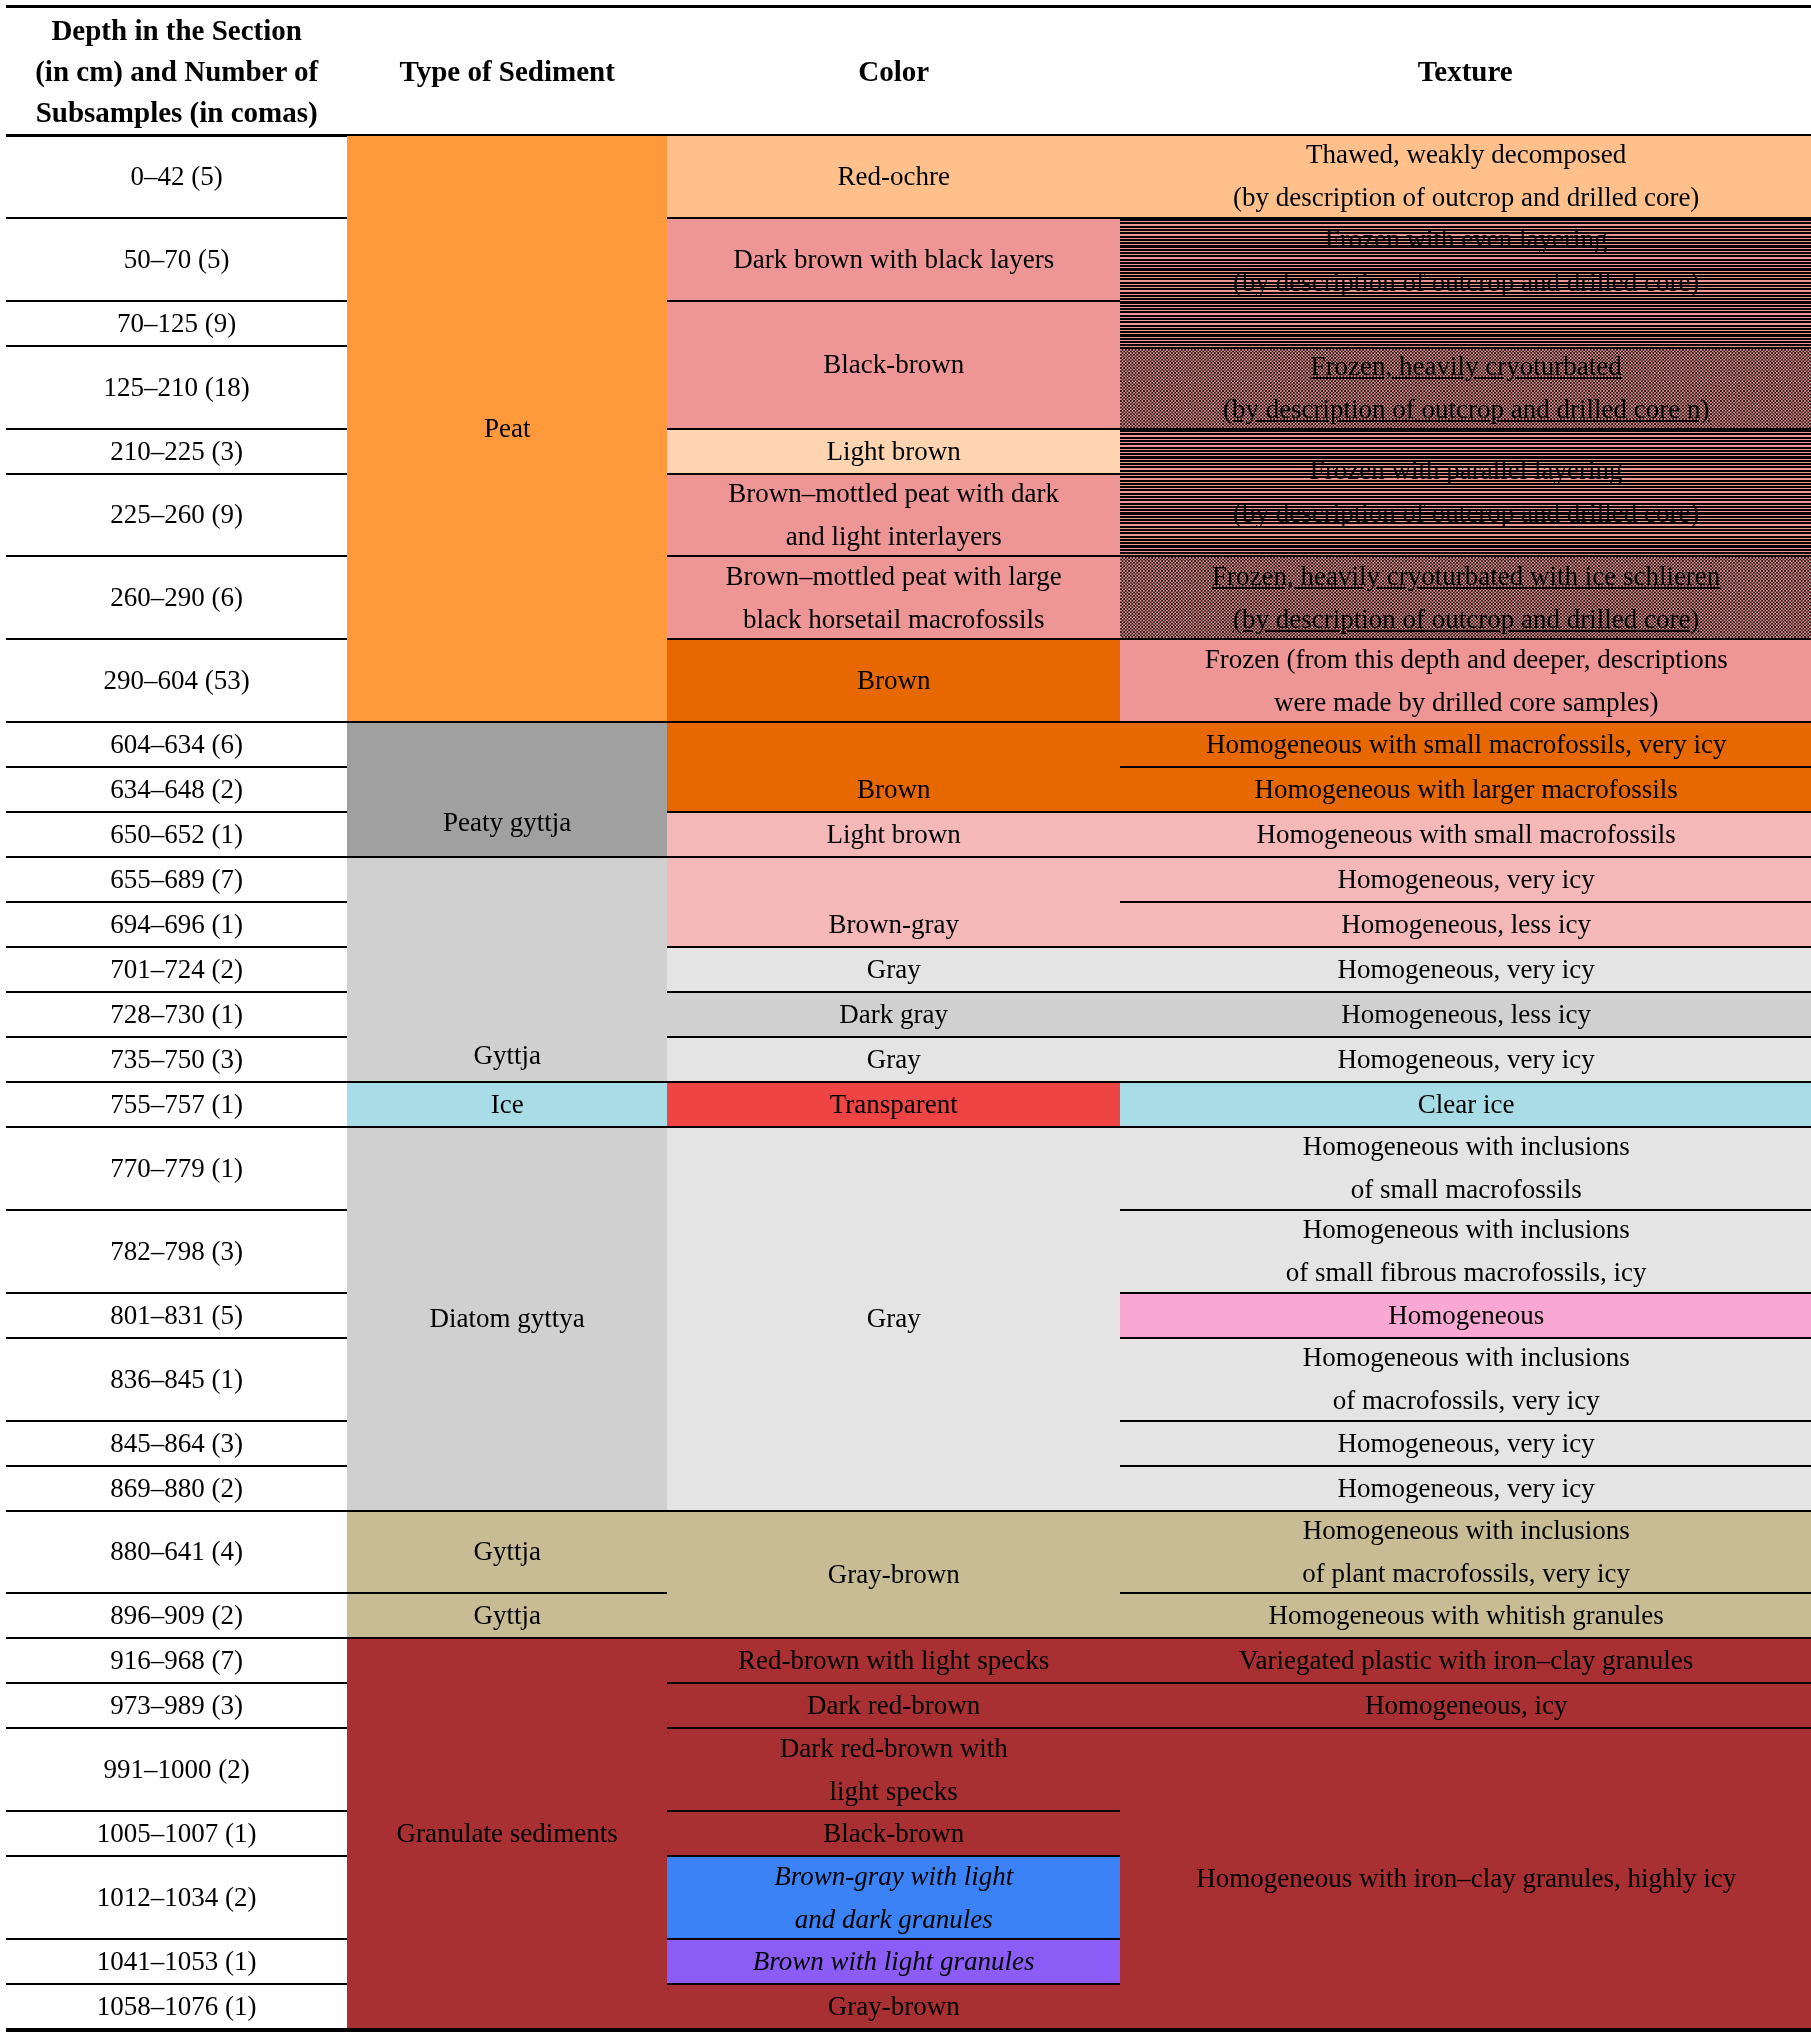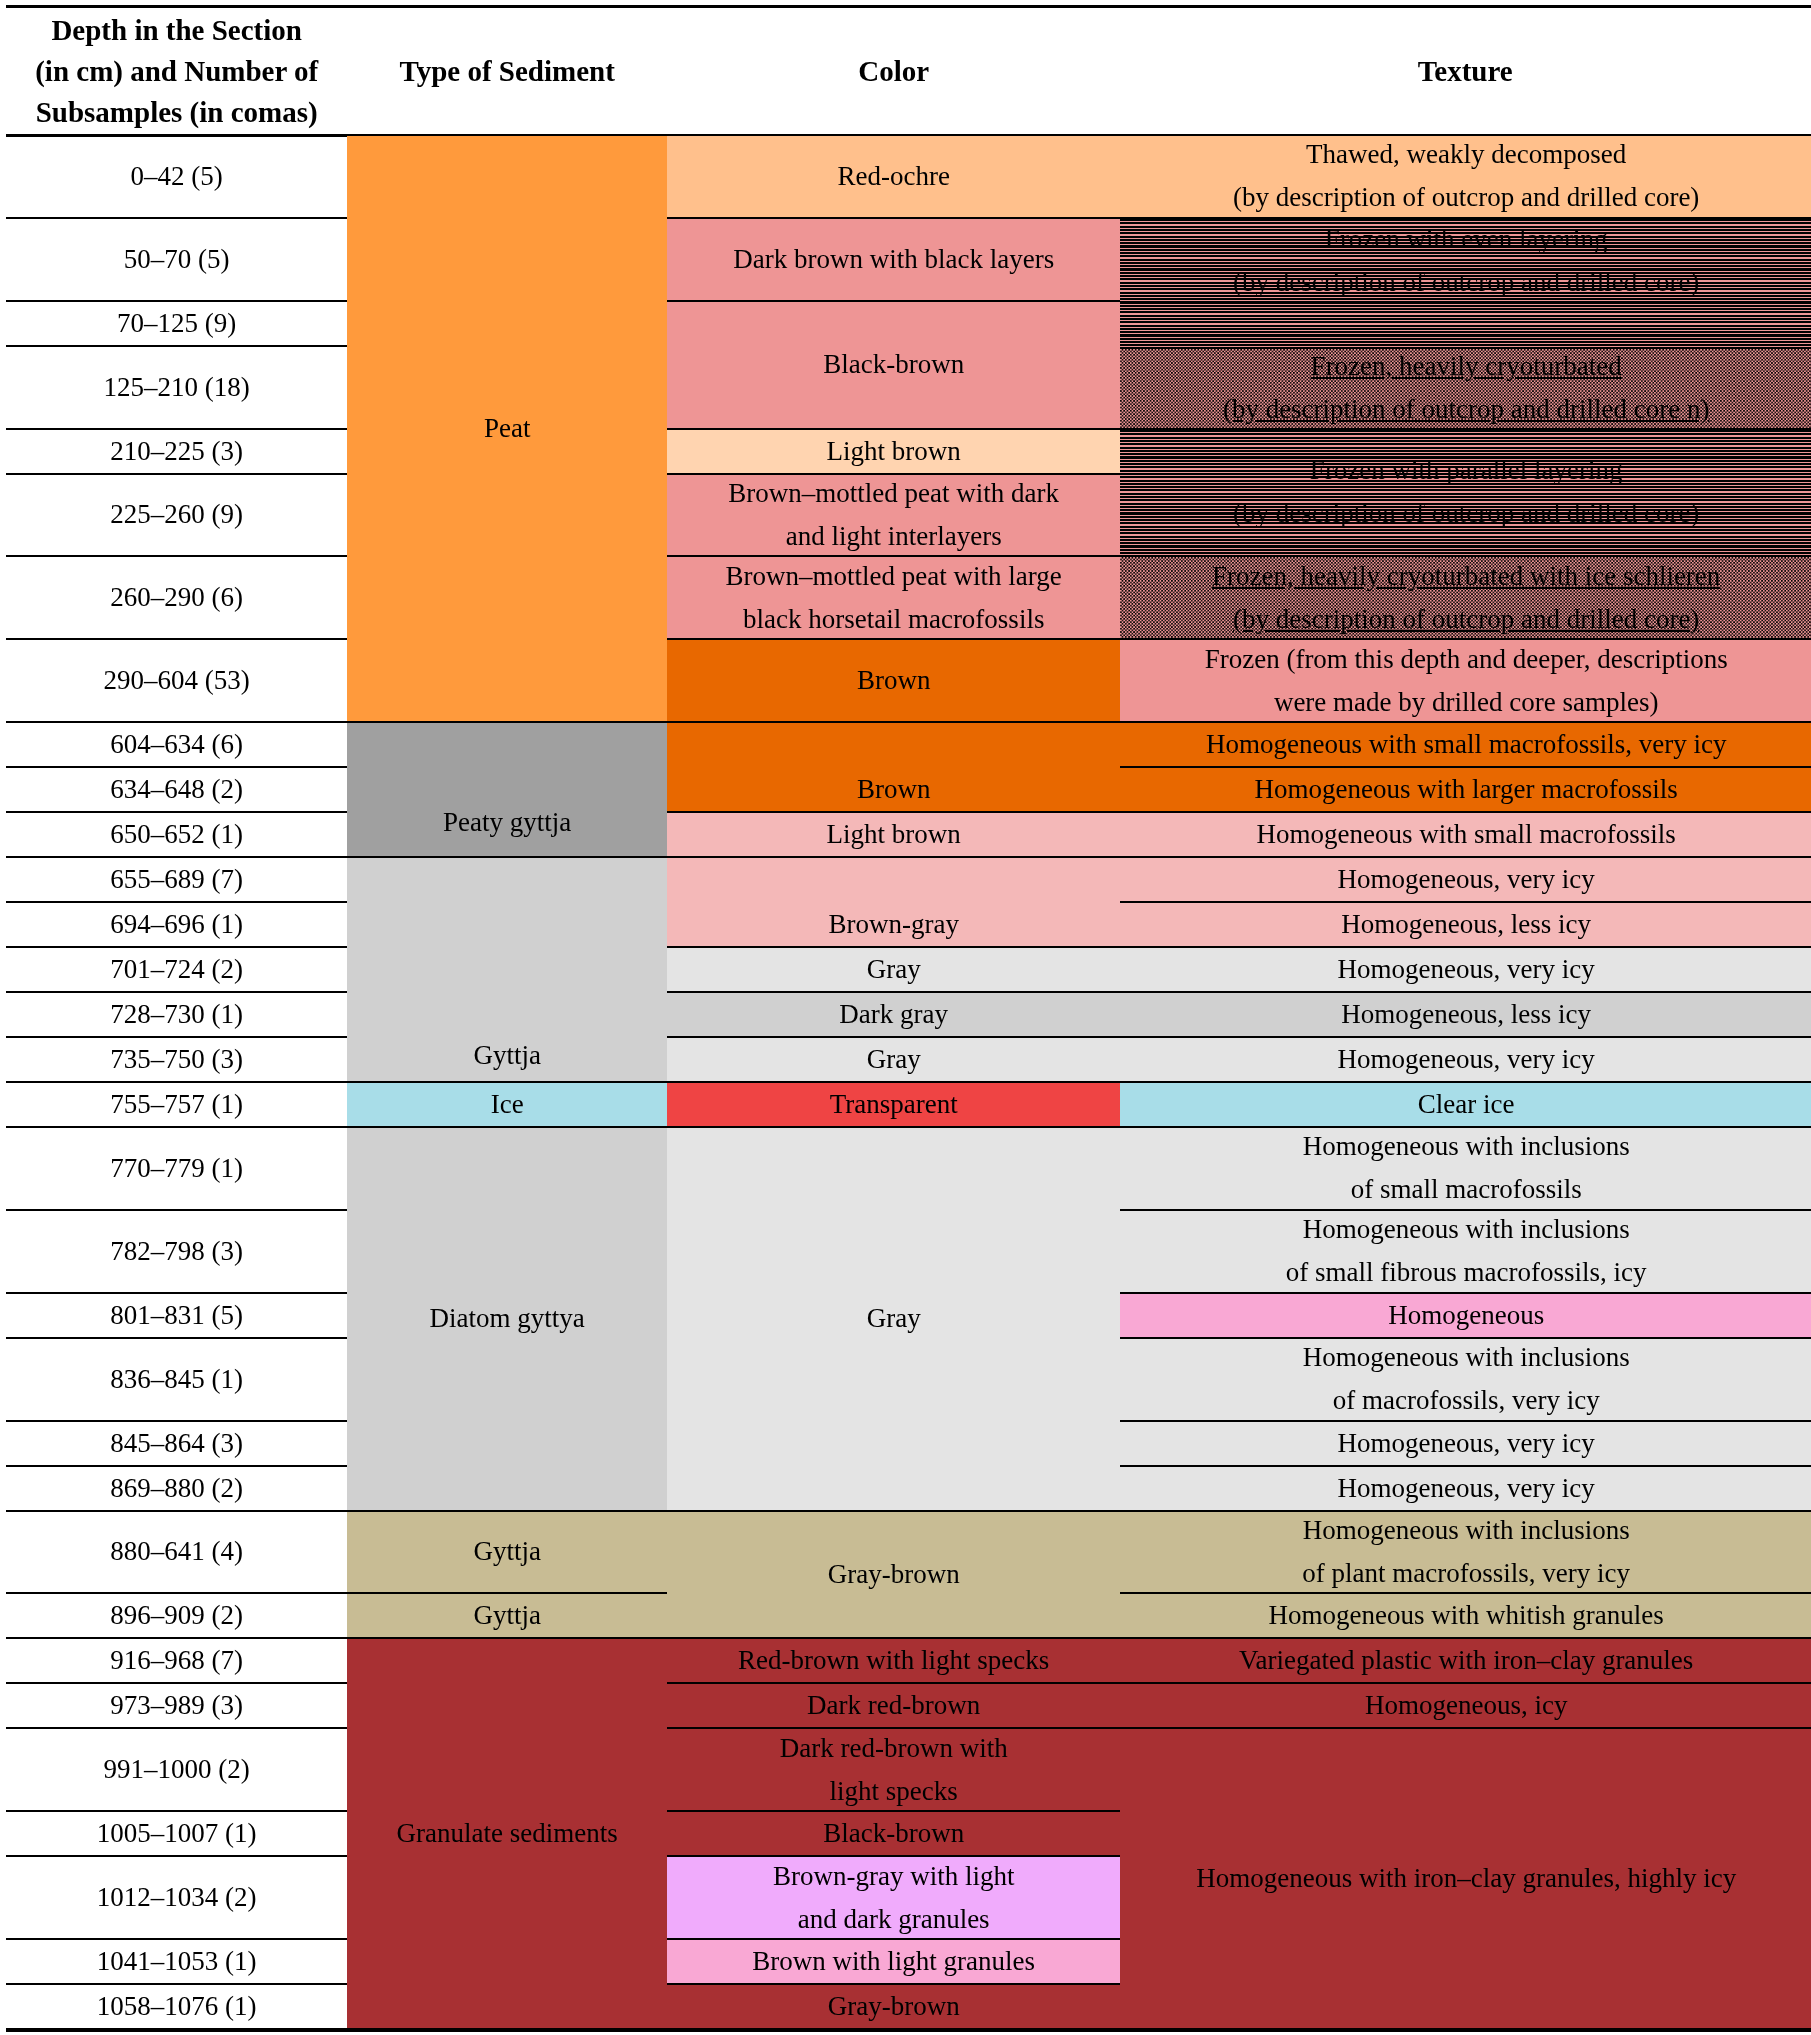--- a/index.html
+++ b/index.html
@@ -118,23 +118,23 @@
     <div class="cell bb" style="grid-column:3;grid-row:21/22;background:#D0D0D0;">Dark gray</div>
     <div class="cell bb" style="grid-column:3;grid-row:22/23;background:#E4E4E4;">Gray</div>
     <div class="cell bb" style="grid-column:3;grid-row:23/24;background:#ef4444;">Transparent</div>
     <div class="cell bb" style="grid-column:3;grid-row:24/33;background:#E4E4E4;">Gray</div>
     <div class="cell bb" style="grid-column:3;grid-row:33/36;background:#C8BC94;">Gray-brown</div>
     <div class="cell bb" style="grid-column:3;grid-row:36/37;background:#A83033;">Red-brown with light specks</div>
     <div class="cell bb" style="grid-column:3;grid-row:37/38;background:#A83033;">Dark red-brown</div>
     <div class="cell bb" style="grid-column:3;grid-row:38/40;background:#A83033;">Dark red-brown with
 light specks</div>
     <div class="cell bb" style="grid-column:3;grid-row:40/41;background:#A83033;">Black-brown</div>
-    <div class="cell bb" style="grid-column:3;grid-row:41/43;background:#f0abfc;">Brown-gray with light
+    <div class="cell bb" style="grid-column:3;grid-row:41/43;background:#3b82f6;font-style:italic;">Brown-gray with light
 and dark granules</div>
-    <div class="cell bb" style="grid-column:3;grid-row:43/44;background:#f9a8d4;">Brown with light granules</div>
+    <div class="cell bb" style="grid-column:3;grid-row:43/44;background:#8b5cf6;font-style:italic;">Brown with light granules</div>
     <div class="cell" style="grid-column:3;grid-row:44/45;background:#A83033;">Gray-brown</div>
 
     <div class="cell bb" style="grid-column:4;grid-row:1/3;background:#FFC08C;">Thawed, weakly decomposed
 (by description of outcrop and drilled core)</div>
     <div class="cell tex-layer" style="grid-column:4;grid-row:3/6;background-color:#000;">
       <span style="position:absolute;top:0;left:0;right:0;height:85px;display:flex;align-items:center;justify-content:center;">Frozen with even layering
 (by description of outcrop and drilled core)</span>
     </div>
     <div class="cell tex-cryo bt bb" style="grid-column:4;grid-row:6/8;background-color:#EE9595;">
       <span>Frozen, heavily cryoturbated

